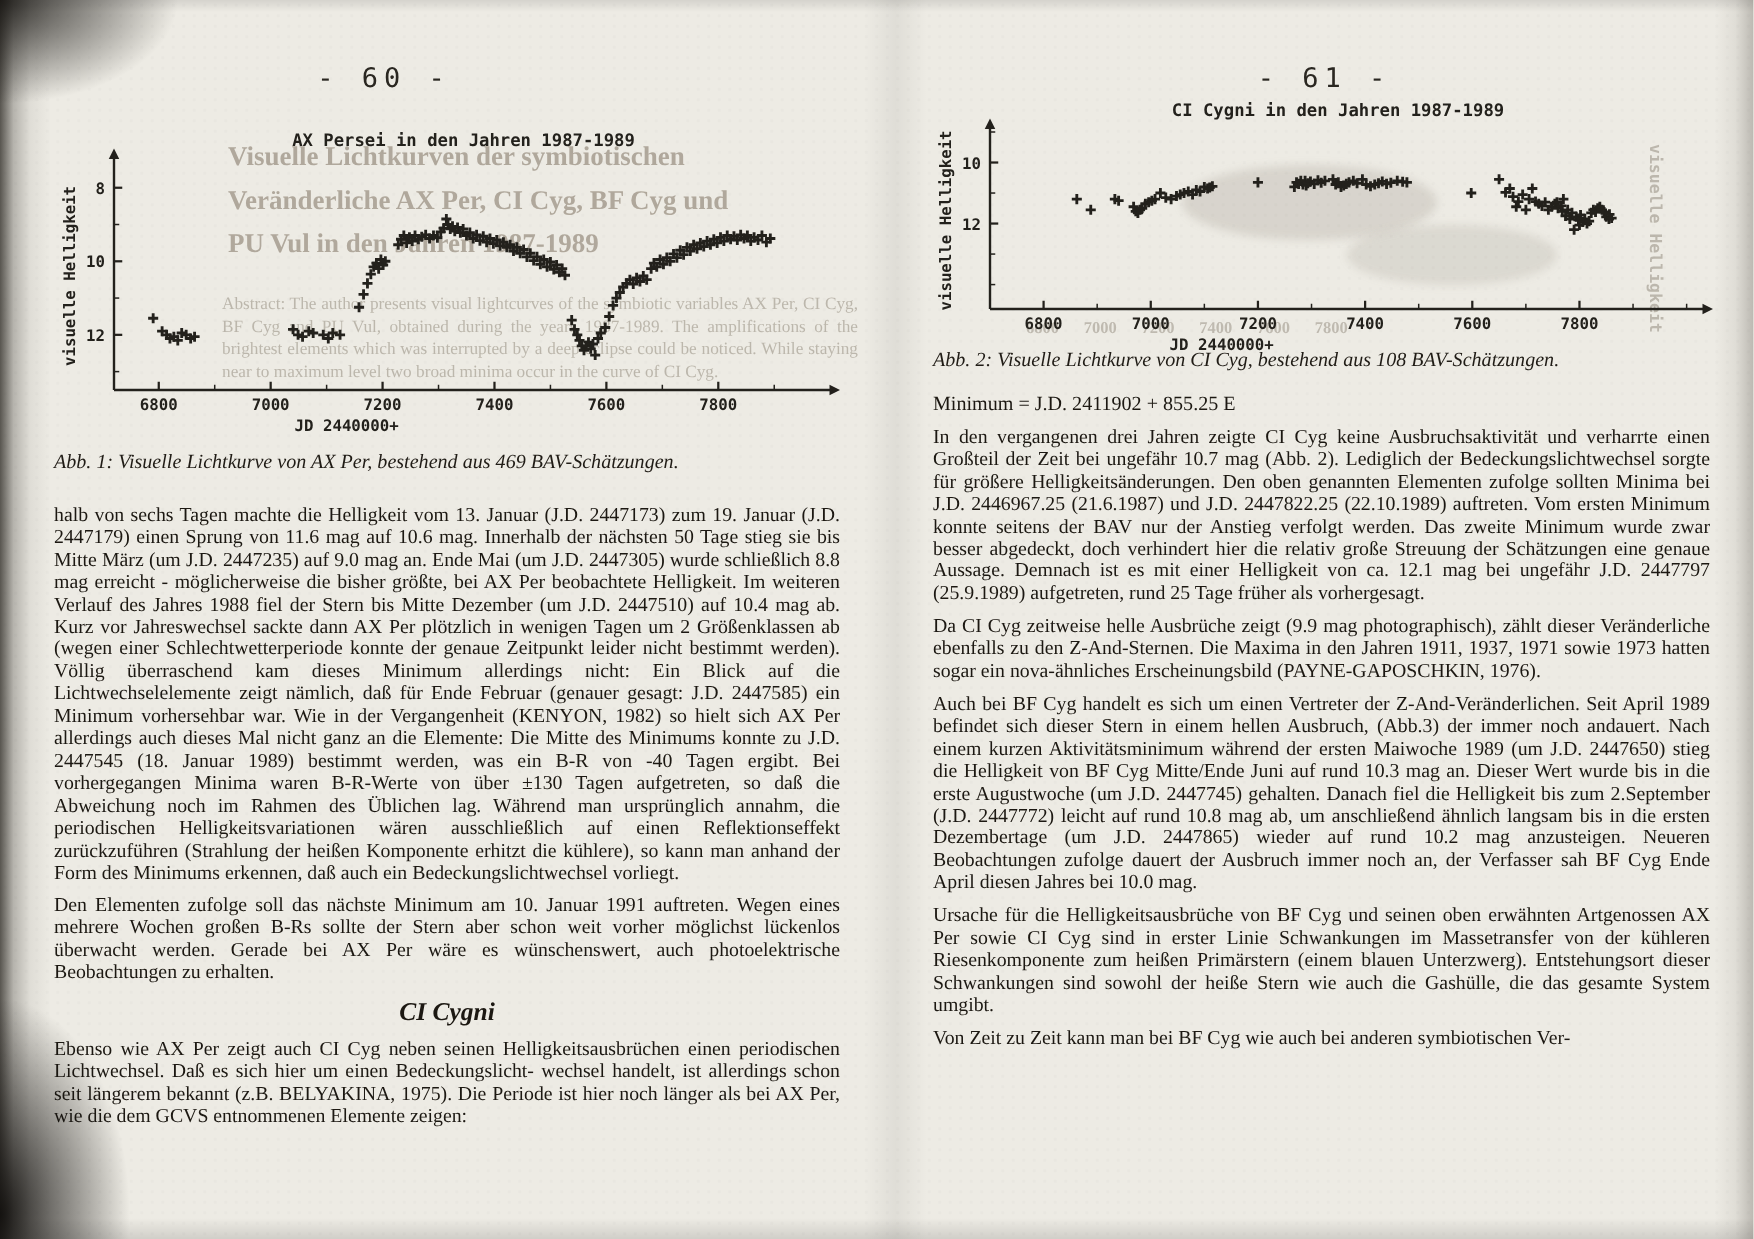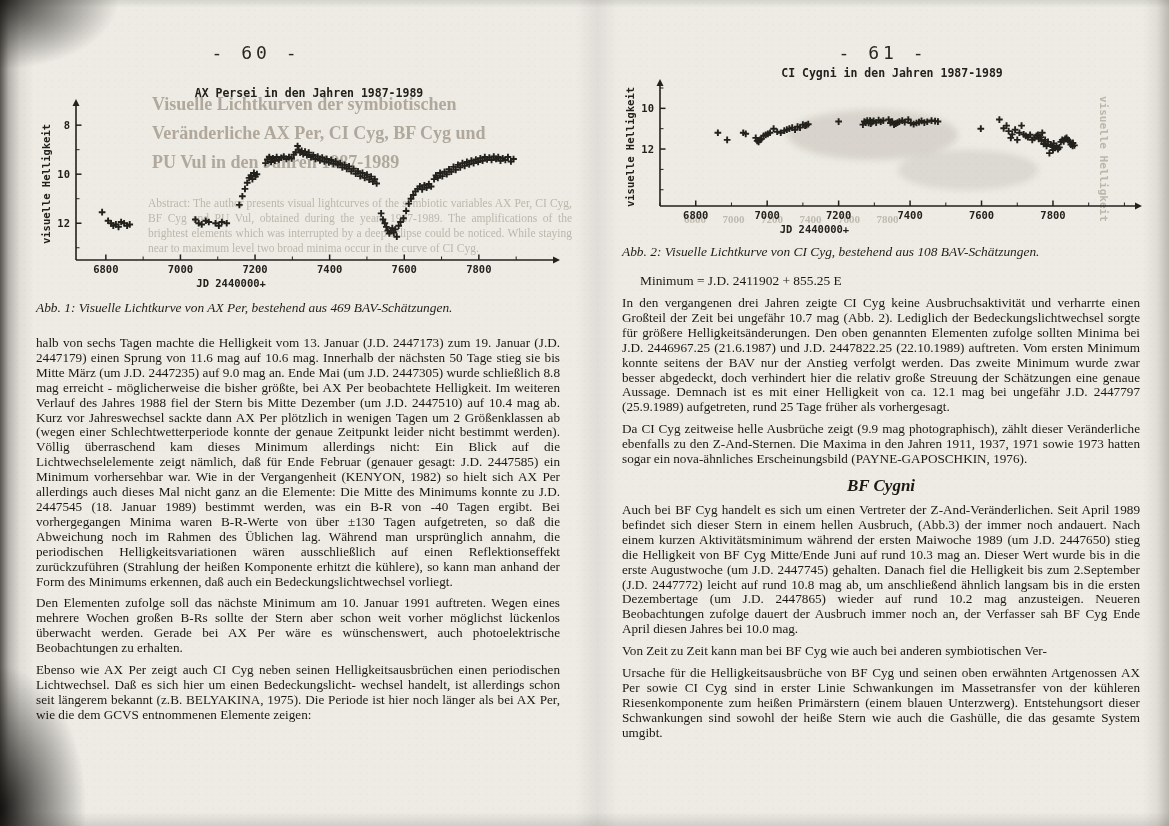--- a/index.html
+++ b/index.html
@@ -246,20 +246,21 @@
         <path d="M 468.536507936508 77.44516129032259 H 473.3365079365079 M 470.93650793650795 75.04516129032258 V 79.8451612903226" stroke="#23211c" stroke-width="1.9" stroke-linecap="square" fill="none"></path>
         <path d="M 471.14761904761906 74.9935483870968 H 475.947619047619 M 473.54761904761904 72.59354838709679 V 77.3935483870968" stroke="#23211c" stroke-width="1.9" stroke-linecap="square" fill="none"></path>
       </svg>
 
     <div class="textcol" style="left:0px;top:300px;width:524px;">
       <div class="caption">Abb. 1: Visuelle Lichtkurve von AX Per, bestehend aus 469 BAV-Schätzungen.</div>
       <div class="bodytext" style="margin-top:20px;">
         <p>halb von sechs Tagen machte die Helligkeit vom 13. Januar (J.D. 2447173) zum 19. Januar (J.D. 2447179) einen Sprung von 11.6 mag auf 10.6 mag. Innerhalb der nächsten 50 Tage stieg sie bis Mitte März (um J.D. 2447235) auf 9.0 mag an. Ende Mai (um J.D. 2447305) wurde schließlich 8.8 mag erreicht - möglicherweise die bisher größte, bei AX Per beobachtete Helligkeit. Im weiteren Verlauf des Jahres 1988 fiel der Stern bis Mitte Dezember (um J.D. 2447510) auf 10.4 mag ab. Kurz vor Jahreswechsel sackte dann AX Per plötzlich in wenigen Tagen um 2 Größenklassen ab (wegen einer Schlechtwetterperiode konnte der genaue Zeitpunkt leider nicht bestimmt werden). Völlig überraschend kam dieses Minimum allerdings nicht: Ein Blick auf die Lichtwechselelemente zeigt nämlich, daß für Ende Februar (genauer gesagt: J.D. 2447585) ein Minimum vorhersehbar war. Wie in der Vergangenheit (KENYON, 1982) so hielt sich AX Per allerdings auch dieses Mal nicht ganz an die Elemente: Die Mitte des Minimums konnte zu J.D. 2447545 (18. Januar 1989) bestimmt werden, was ein B-R von -40 Tagen ergibt. Bei vorhergegangen Minima waren B-R-Werte von über ±130 Tagen aufgetreten, so daß die Abweichung noch im Rahmen des Üblichen lag. Während man ursprünglich annahm, die periodischen Helligkeitsvariationen wären ausschließlich auf einen Reflektionseffekt zurückzuführen (Strahlung der heißen Komponente erhitzt die kühlere), so kann man anhand der Form des Minimums erkennen, daß auch ein Bedeckungslichtwechsel vorliegt.</p>
         <p>Den Elementen zufolge soll das nächste Minimum am 10. Januar 1991 auftreten. Wegen eines mehrere Wochen großen B-Rs sollte der Stern aber schon weit vorher möglichst lückenlos überwacht werden. Gerade bei AX Per wäre es wünschenswert, auch photoelektrische Beobachtungen zu erhalten.</p>
       </div>
+      <div class="section-heading">CI Cygni</div>
       <div class="bodytext">
         <p>Ebenso wie AX Per zeigt auch CI Cyg neben seinen Helligkeitsausbrüchen einen periodischen Lichtwechsel. Daß es sich hier um einen Bedeckungslicht- wechsel handelt, ist allerdings schon seit längerem bekannt (z.B. BELYAKINA, 1975). Die Periode ist hier noch länger als bei AX Per, wie die dem GCVS entnommenen Elemente zeigen:</p>
       </div>
     </div>
   </div>
 
   <div class="page" id="page-right">
     <div class="page-number">- 61 -</div>
 
     <div class="smudge" style="left:170px;top:110px;width:170px;height:50px;background:rgba(120,112,100,0.18);"></div>
@@ -406,32 +407,31 @@
         <path d="M 438.72366412213745 74.86206896551724 H 443.5236641221374 M 441.1236641221374 72.46206896551723 V 77.26206896551724" stroke="#23211c" stroke-width="1.9" stroke-linecap="square" fill="none"></path>
         <path d="M 440.15267175572524 73.84482758620688 H 444.9526717557252 M 442.5526717557252 71.44482758620687 V 76.24482758620688" stroke="#23211c" stroke-width="1.9" stroke-linecap="square" fill="none"></path>
         <path d="M 441.58167938931297 75.87931034482759 H 446.3816793893129 M 443.98167938931294 73.47931034482758 V 78.27931034482759" stroke="#23211c" stroke-width="1.9" stroke-linecap="square" fill="none"></path>
         <path d="M 443.01068702290075 77.30344827586205 H 447.8106870229007 M 445.41068702290073 74.90344827586205 V 79.70344827586206" stroke="#23211c" stroke-width="1.9" stroke-linecap="square" fill="none"></path>
         <path d="M 444.4396946564886 80.55862068965516 H 449.23969465648855 M 446.8396946564886 78.15862068965515 V 82.95862068965516" stroke="#23211c" stroke-width="1.9" stroke-linecap="square" fill="none"></path>
         <path d="M 446.2259541984733 81.98275862068964 H 451.02595419847324 M 448.62595419847327 79.58275862068963 V 84.38275862068964" stroke="#23211c" stroke-width="1.9" stroke-linecap="square" fill="none"></path>
         <path d="M 446.58320610687025 78.9310344827586 H 451.3832061068702 M 448.9832061068702 76.5310344827586 V 81.33103448275861" stroke="#23211c" stroke-width="1.9" stroke-linecap="square" fill="none"></path>
         <path d="M 448.01221374045804 81.37241379310345 H 452.812213740458 M 450.412213740458 78.97241379310344 V 83.77241379310345" stroke="#23211c" stroke-width="1.9" stroke-linecap="square" fill="none"></path>
       </svg>
 
-    <div class="textcol" style="left:4px;top:244px;width:518px;">
+    <div class="textcol" style="left:4px;top:232px;width:518px;">
       <div class="caption">Abb. 2: Visuelle Lichtkurve von CI Cyg, bestehend aus 108 BAV-Schätzungen.</div>
-      <div class="formula" style="margin-top:13px;margin-left:18px;">Minimum = J.D. 2411902 + 855.25 E</div>
+      <div class="formula" style="margin-top:13px;">Minimum = J.D. 2411902 + 855.25 E</div>
       <div class="bodytext">
         <p>In den vergangenen drei Jahren zeigte CI Cyg keine Ausbruchsaktivität und verharrte einen Großteil der Zeit bei ungefähr 10.7 mag (Abb. 2). Lediglich der Bedeckungslichtwechsel sorgte für größere Helligkeitsänderungen. Den oben genannten Elementen zufolge sollten Minima bei J.D. 2446967.25 (21.6.1987) und J.D. 2447822.25 (22.10.1989) auftreten. Vom ersten Minimum konnte seitens der BAV nur der Anstieg verfolgt werden. Das zweite Minimum wurde zwar besser abgedeckt, doch verhindert hier die relativ große Streuung der Schätzungen eine genaue Aussage. Demnach ist es mit einer Helligkeit von ca. 12.1 mag bei ungefähr J.D. 2447797 (25.9.1989) aufgetreten, rund 25 Tage früher als vorhergesagt.</p>
         <p>Da CI Cyg zeitweise helle Ausbrüche zeigt (9.9 mag photographisch), zählt dieser Veränderliche ebenfalls zu den Z-And-Sternen. Die Maxima in den Jahren 1911, 1937, 1971 sowie 1973 hatten sogar ein nova-ähnliches Erscheinungsbild (PAYNE-GAPOSCHKIN, 1976).</p>
       </div>
-      <div class="section-heading">BF Cygni</div>
       <div class="bodytext">
         <p>Auch bei BF Cyg handelt es sich um einen Vertreter der Z-And-Veränderlichen. Seit April 1989 befindet sich dieser Stern in einem hellen Ausbruch, (Abb.3) der immer noch andauert. Nach einem kurzen Aktivitätsminimum während der ersten Maiwoche 1989 (um J.D. 2447650) stieg die Helligkeit von BF Cyg Mitte/Ende Juni auf rund 10.3 mag an. Dieser Wert wurde bis in die erste Augustwoche (um J.D. 2447745) gehalten. Danach fiel die Helligkeit bis zum 2.September (J.D. 2447772) leicht auf rund 10.8 mag ab, um anschließend ähnlich langsam bis in die ersten Dezembertage (um J.D. 2447865) wieder auf rund 10.2 mag anzusteigen. Neueren Beobachtungen zufolge dauert der Ausbruch immer noch an, der Verfasser sah BF Cyg Ende April diesen Jahres bei 10.0 mag.</p>
+        <p>Ursache für die Helligkeitsausbrüche von BF Cyg und seinen oben erwähnten Artgenossen AX Per sowie CI Cyg sind in erster Linie Schwankungen im Massetransfer von der kühleren Riesenkomponente zum heißen Primärstern (einem blauen Unterzwerg). Entstehungsort dieser Schwankungen sind sowohl der heiße Stern wie auch die Gashülle, die das gesamte System umgibt.</p>
         <p>Von Zeit zu Zeit kann man bei BF Cyg wie auch bei anderen symbiotischen Ver-</p>
-        <p>Ursache für die Helligkeitsausbrüche von BF Cyg und seinen oben erwähnten Artgenossen AX Per sowie CI Cyg sind in erster Linie Schwankungen im Massetransfer von der kühleren Riesenkomponente zum heißen Primärstern (einem blauen Unterzwerg). Entstehungsort dieser Schwankungen sind sowohl der heiße Stern wie auch die Gashülle, die das gesamte System umgibt.</p>
       </div>
     </div>
   </div>
 
   <div class="gutter"></div>
   <div class="edge-top"></div>
   <div class="edge-bottom"></div>
   <div class="edge-left"></div>
   <div class="edge-right"></div>
   <div class="corner-tl"></div>

